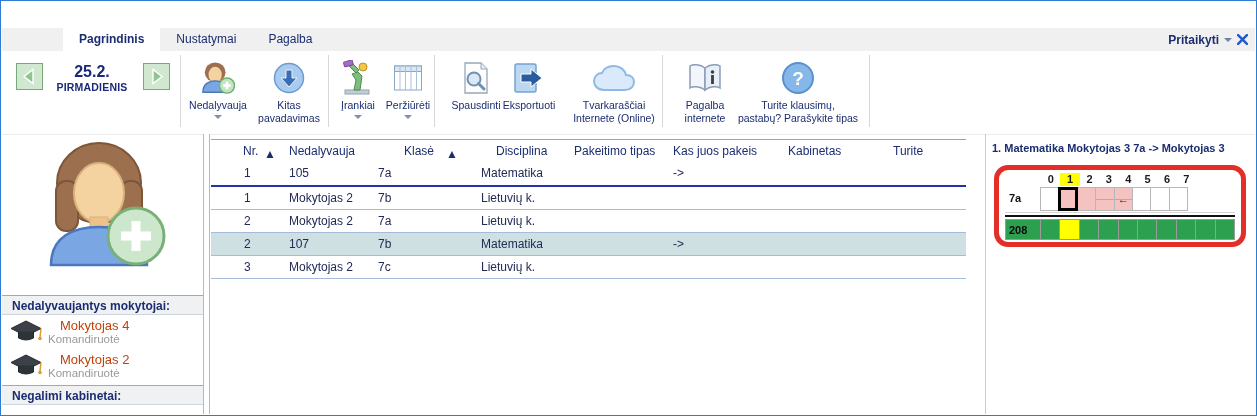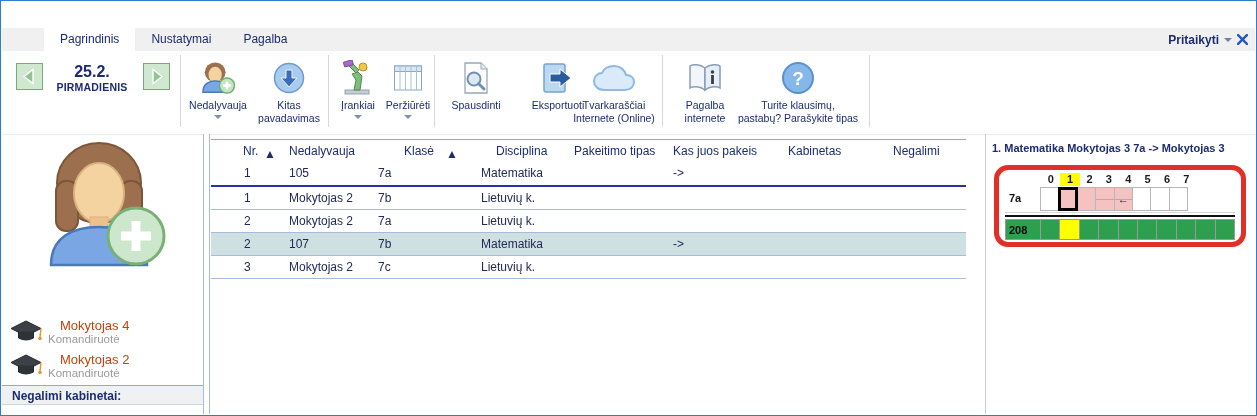--- a/index.html
+++ b/index.html
@@ -12,21 +12,21 @@
   .win-controls{position:absolute;right:2px;top:0;height:27px;display:flex;}
   .win-btn{width:45px;height:27px;display:flex;align-items:center;justify-content:center;}
   .glyph-min{width:11px;height:0;border-bottom:1px solid #333;}
   .glyph-max{width:9px;height:9px;border:1px solid #333;}
   .bell{position:absolute;left:9px;top:2px;z-index:5;}
 
   
   .tabrow{position:absolute;left:1px;top:27px;right:1px;height:23px;background:#f0f0f0;}
   .tabs{position:absolute;left:42px;top:0;height:23px;display:flex;}
   .tab{padding:0 16px;line-height:23px;font-size:12px;color:#1b2d70;white-space:nowrap;}
-  .tab.active{background:#fff;font-weight:normal;}
+  .tab.active{background:#fff;font-weight:bold;margin-left:19px;}
   .apply{position:absolute;right:7px;top:0;height:23px;display:flex;align-items:center;gap:5px;font-weight:bold;}
   .apply-label{font-size:12px;color:#1b2d70;}
   .caret{width:0;height:0;border-left:4px solid transparent;border-right:4px solid transparent;border-top:4px solid #6c82ab;}
 
   
   .ribbon{position:absolute;left:1px;top:50px;right:1px;height:83px;background:#fff;border-bottom:1px solid #ececec;}
   .navbtn{position:absolute;top:12px;width:27px;height:27px;}
   .dateblock{position:absolute;left:42px;top:12px;width:96px;text-align:center;color:#1b2a78;}
   .date-day{font-size:16px;font-weight:bold;line-height:18px;}
   .date-week{font-size:10.5px;font-weight:bold;letter-spacing:.2px;}
@@ -178,21 +178,21 @@
           <svg width="30" height="34" viewBox="0 0 30 34">
         <path d="M4 2 H20 L26 8 V32 H4 Z" fill="#fdfdfd" stroke="#9aa7b5" stroke-width="1.3"></path>
         <path d="M20 2 V8 H26" fill="#e8edf2" stroke="#9aa7b5"></path>
         <circle cx="13" cy="18" r="6.5" fill="#dce9f5" stroke="#7191b4" stroke-width="2"></circle>
         <path d="M17.5 22.5 L23 28" stroke="#7191b4" stroke-width="3" stroke-linecap="round"></path>
       </svg>
         </div>
       <div class="lbl">Spausdinti</div>
     </div>
 
-    <div class="rbtn" style="left:512px;width:88px">
+    <div class="rbtn" style="left:483px;width:88px">
       <div class="icon-wrap">
           <svg width="32" height="32" viewBox="0 0 32 32">
         <rect x="2" y="2" width="21" height="28" rx="2" fill="#bcd8f1" stroke="#74a3d2" stroke-width="1.5"></rect>
         <path d="M8 12 h10 v-5 l11 9 -11 9 v-5 h-10 z" fill="#2b5d9e" stroke="#fff" stroke-width="1"></path>
       </svg>
         </div>
       <div class="lbl">Eksportuoti</div>
     </div>
 
     <div class="rbtn" style="left:564px;width:96px">
@@ -234,20 +234,21 @@
     <ellipse cx="70" cy="44" rx="42" ry="40" fill="#9c6f4e" stroke="#7d5639" stroke-width="2"></ellipse>
     <rect x="27" y="42" width="22" height="50" rx="10" fill="#9c6f4e" stroke="#7d5639" stroke-width="2"></rect>
     <rect x="91" y="42" width="22" height="50" rx="10" fill="#9c6f4e" stroke="#7d5639" stroke-width="2"></rect>
     <ellipse cx="70" cy="54" rx="25" ry="30" fill="#f5d3a0" stroke="#d9b27e" stroke-width="2"></ellipse>
     <rect x="61" y="78" width="18" height="13" fill="#ecc18a" stroke="#d9b27e"></rect>
     <path d="M22 126 C22 98 44 88 70 88 C96 88 118 98 118 126 Z" fill="#7aa7e3" stroke="#4a78bb" stroke-width="2.5"></path>
     <circle cx="107" cy="97" r="28" fill="#cde7cd" stroke="#78b078" stroke-width="3"></circle>
     <path d="M107 82 V112 M92 97 H122" stroke="#fff" stroke-width="9"></path>
   </svg>
 
+  <div class="sect" style="top:294px">Nedalyvaujantys mokytojai:</div>
 
   <div class="teacher" style="top:316px">
     <svg class="cap" width="32" height="26" viewBox="0 0 32 26">
       <polygon points="16,2 31,9.5 16,17 1,9.5" fill="#3c4148" stroke="#272b30"></polygon>
       <path d="M8.5 12.5 L8.5 19 Q16 23 23.5 19 L23.5 12.5" fill="#2e3338" stroke="#22262a"></path>
       <path d="M31 9.5 L30 18" stroke="#e09a30" stroke-width="1.5" fill="none"></path>
       <circle cx="30" cy="19.5" r="1.8" fill="#e09a30"></circle>
     </svg>
     <div class="tname">Mokytojas 4</div>
     <div class="treason">Komandiruotė</div>
@@ -273,21 +274,21 @@
     <div class="thead">
       <span class="h-nr">Nr.</span>
       <span class="sort h-sort1">▲</span>
       <span class="h-ned">Nedalyvauja</span>
       <span class="h-kl">Klasė</span>
       <span class="sort h-sort2">▲</span>
       <span class="h-disc">Disciplina</span>
       <span class="h-tipas">Pakeitimo tipas</span>
       <span class="h-pakeis">Kas juos pakeis</span>
       <span class="h-kab">Kabinetas</span>
-      <span class="h-past">Negalimi</span>
+      <span class="h-past">Turite</span>
     </div>
 
     <div class="trow focused">
       <span class="c-nr">1</span>
       <span class="c-ned">105</span>
       <span class="c-kl">7a</span>
       <span class="c-disc">Matematika</span>
       <span class="c-arrow">-&gt;</span>
     </div>
     <div class="trow">

